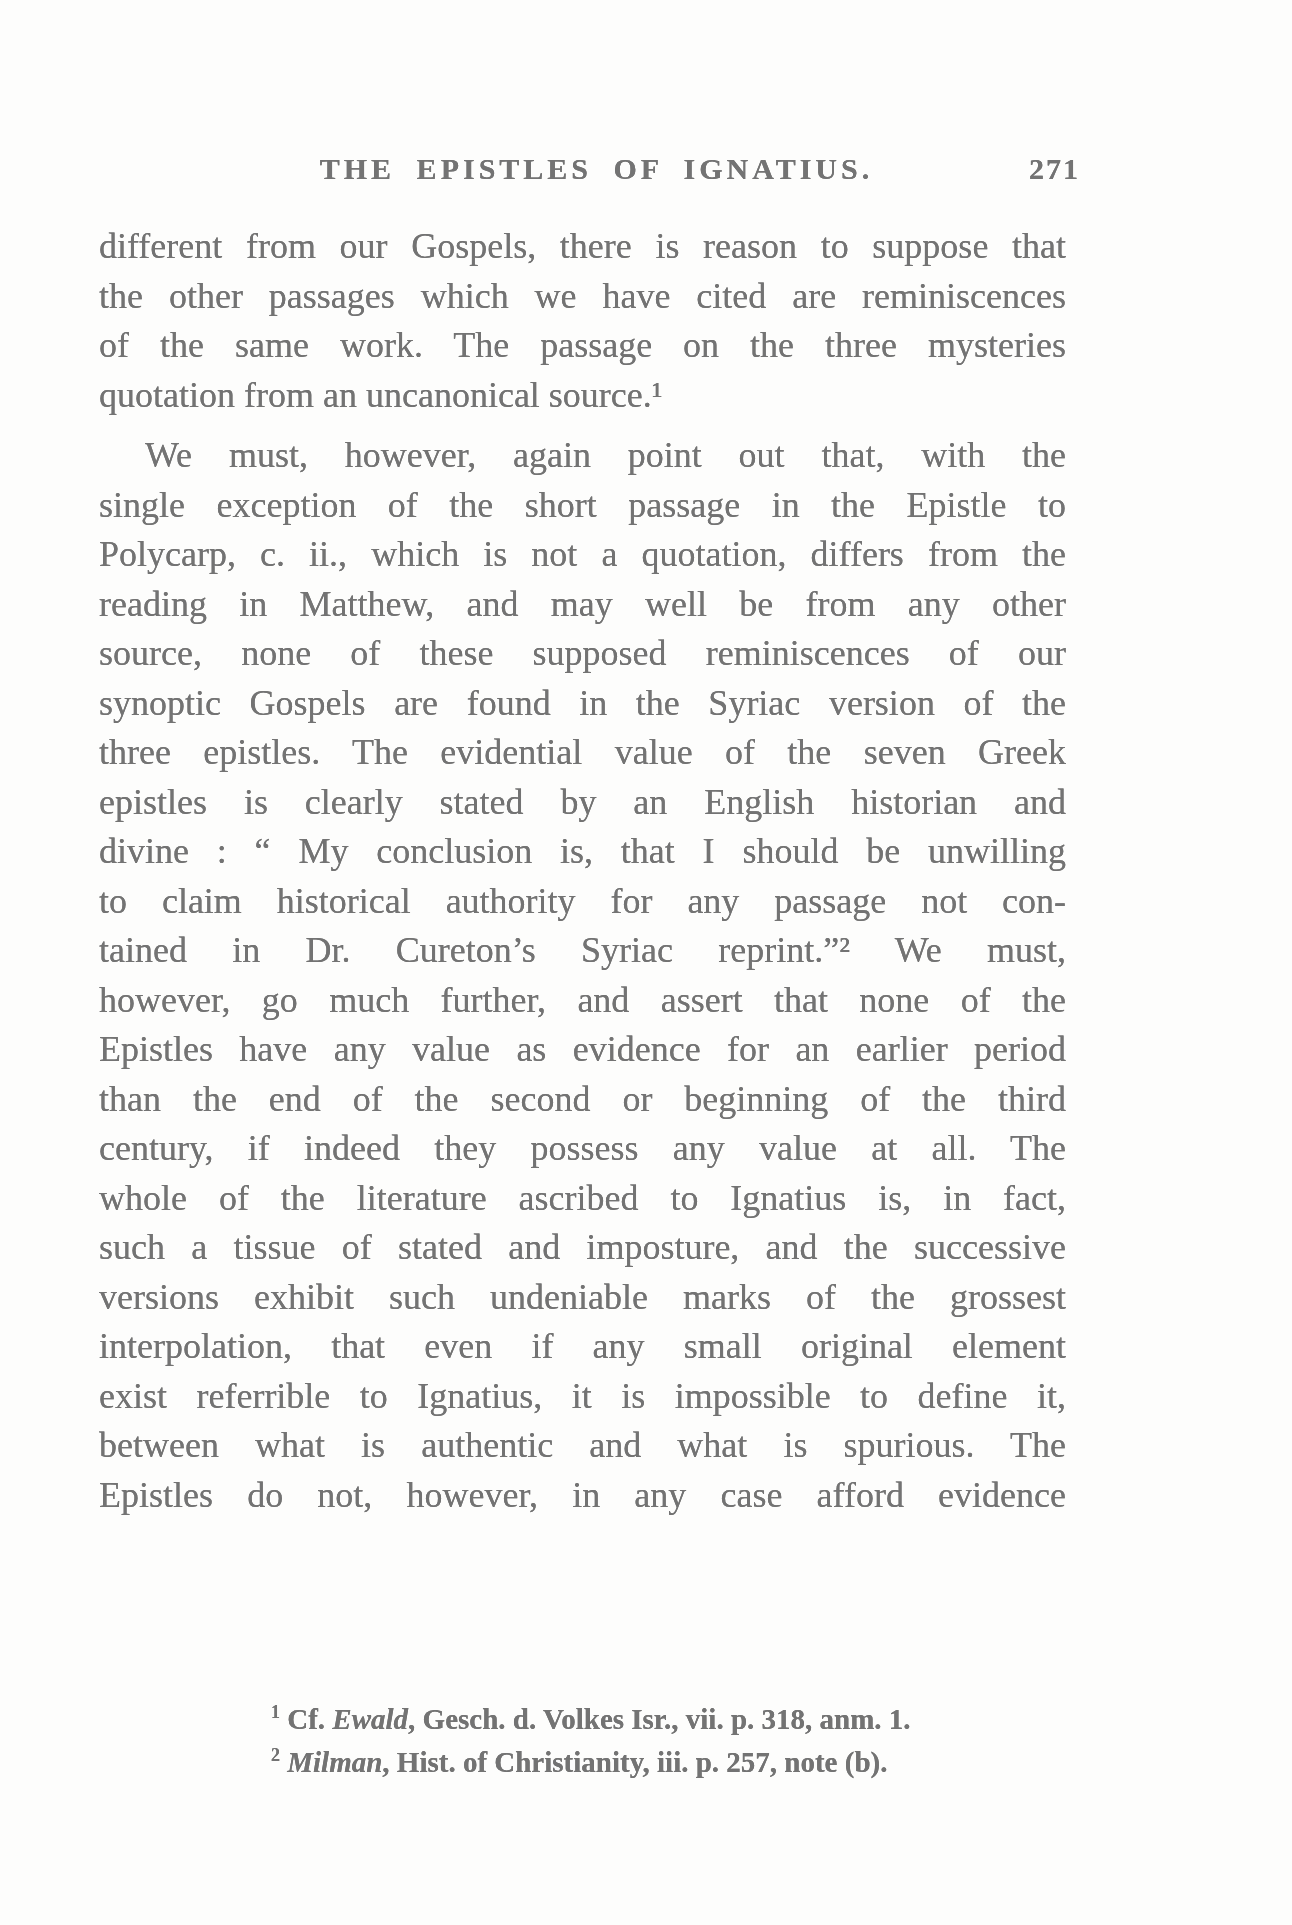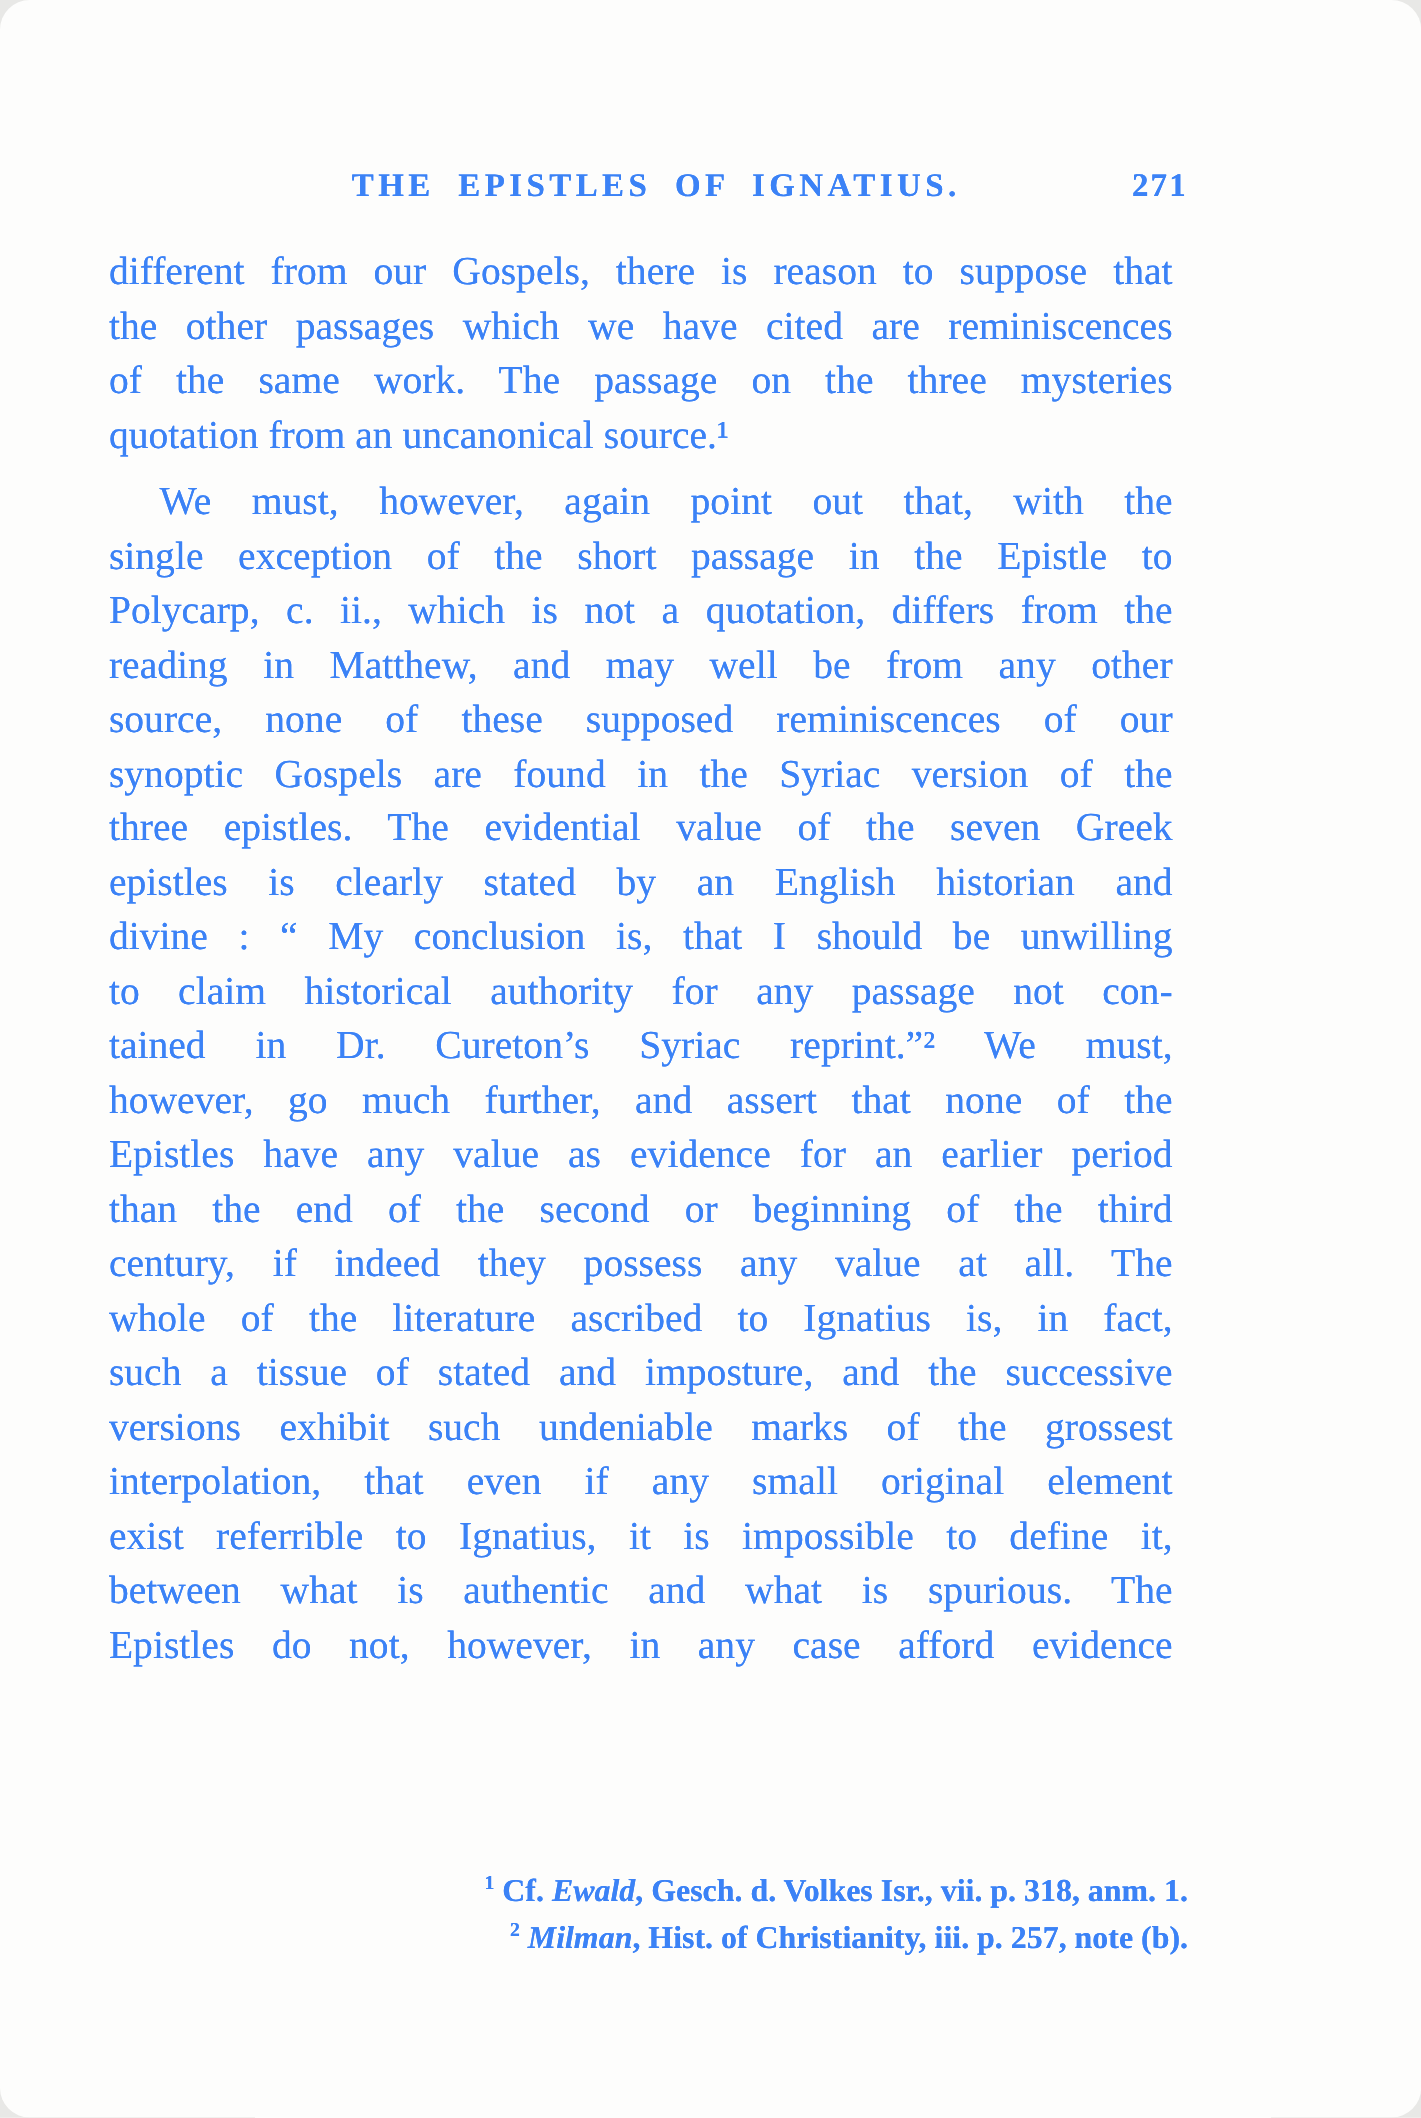--- a/index.html
+++ b/index.html
@@ -6,24 +6,23 @@
     margin: 0;
     padding: 0;
     background: #e8e8e6;
   }
   .page {
     position: relative;
     width: 1292px;
     height: 1925px;
     margin: 0 auto;
     background: #fdfdfc;
-    color: #3b82f6;
+    color: #737373;
     font-family: "Liberation Serif", "DejaVu Serif", serif;
     overflow: hidden;
-    border-radius: 27px;
   }
   .running-header {
     position: absolute;
     left: 113px;
     width: 967px;
     top: 152px;
     height: 44px;
   }
   .header-title {
     position: absolute;
@@ -72,21 +71,20 @@
     position: absolute;
     left: 113px;
     top: 1698px;
     width: 967px;
     font-size: 29px;
     line-height: 43px;
     font-weight: 700;
     text-shadow: 0 0 0.3px currentColor;
     padding-left: 158px;
     box-sizing: border-box;
-    text-align: right;
   }
   .footnote sup {
     font-size: 0.62em;
     vertical-align: super;
     line-height: 0;
   }
   .footnote i {
     font-style: italic;
   }
 </style>

